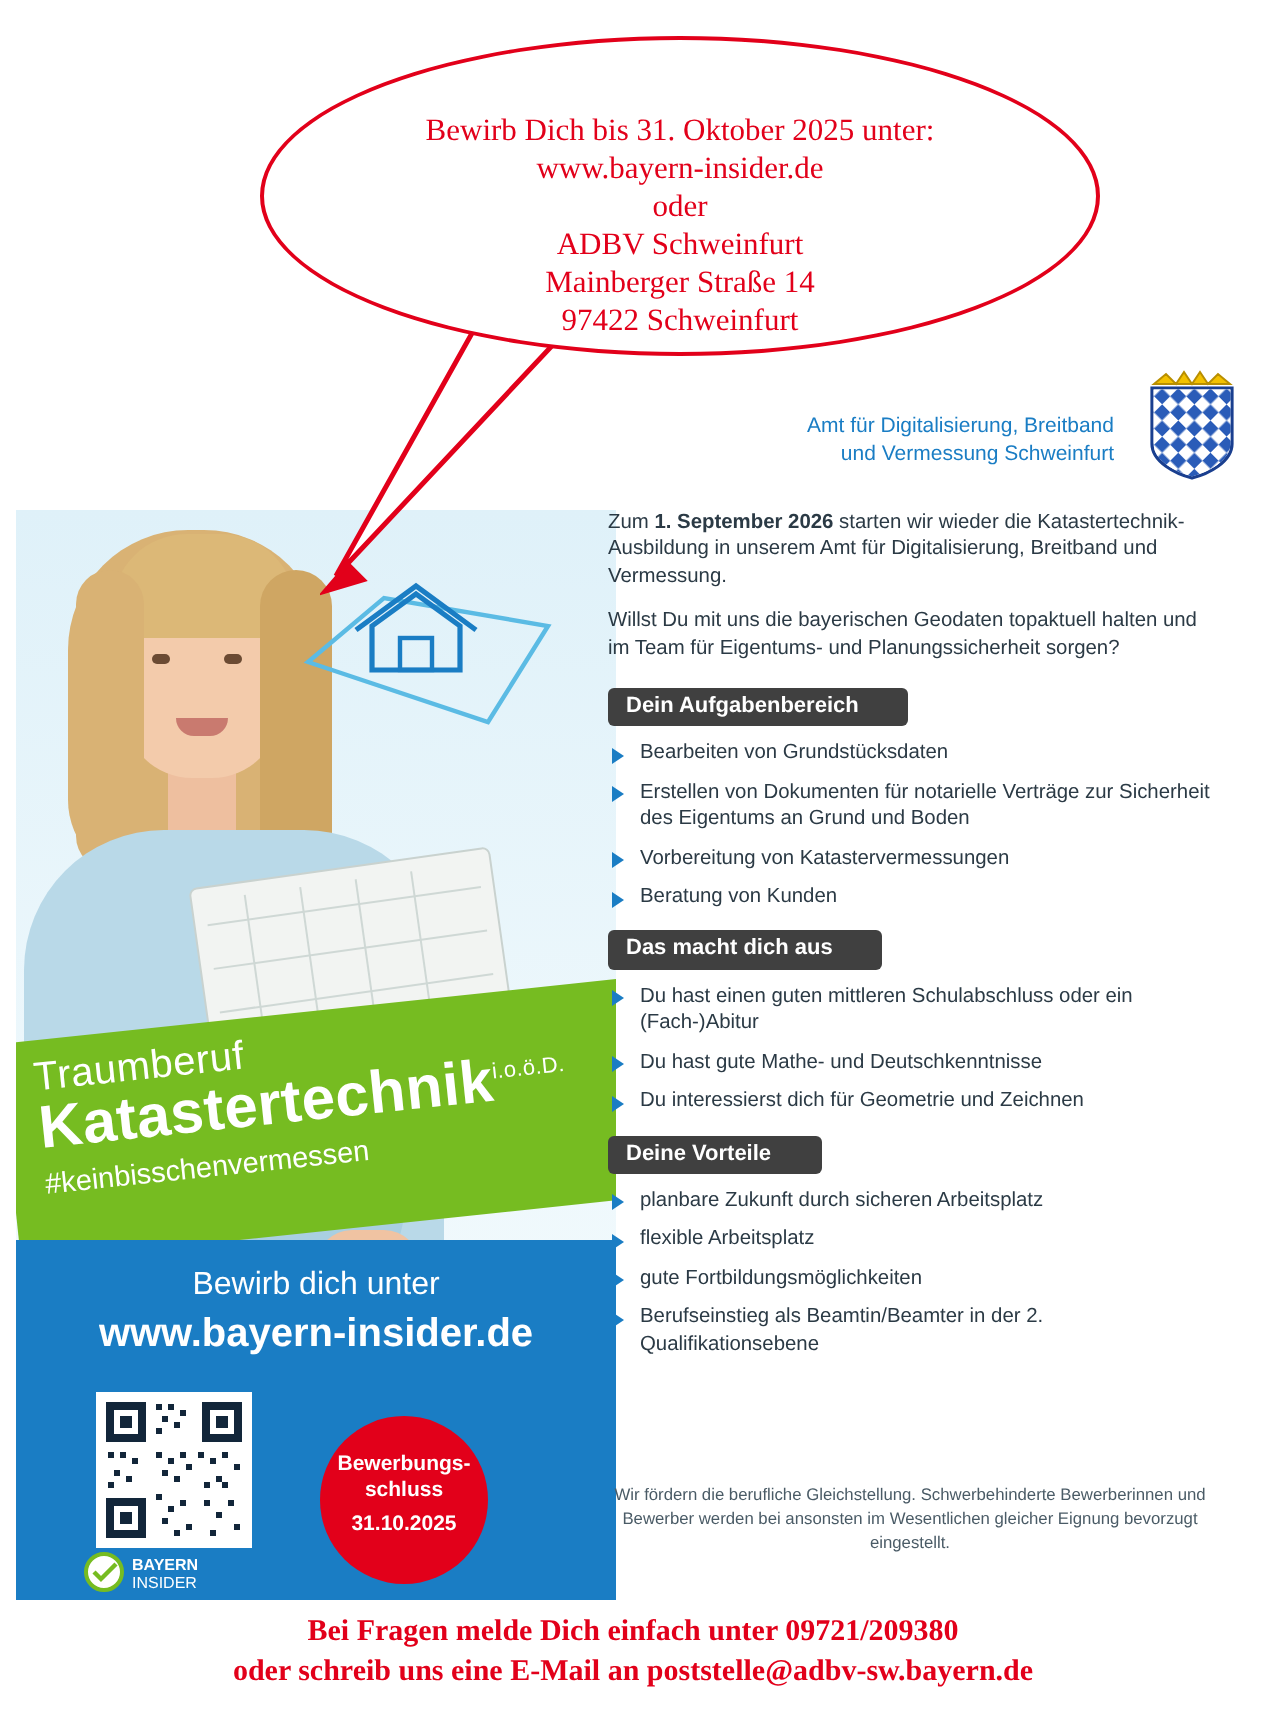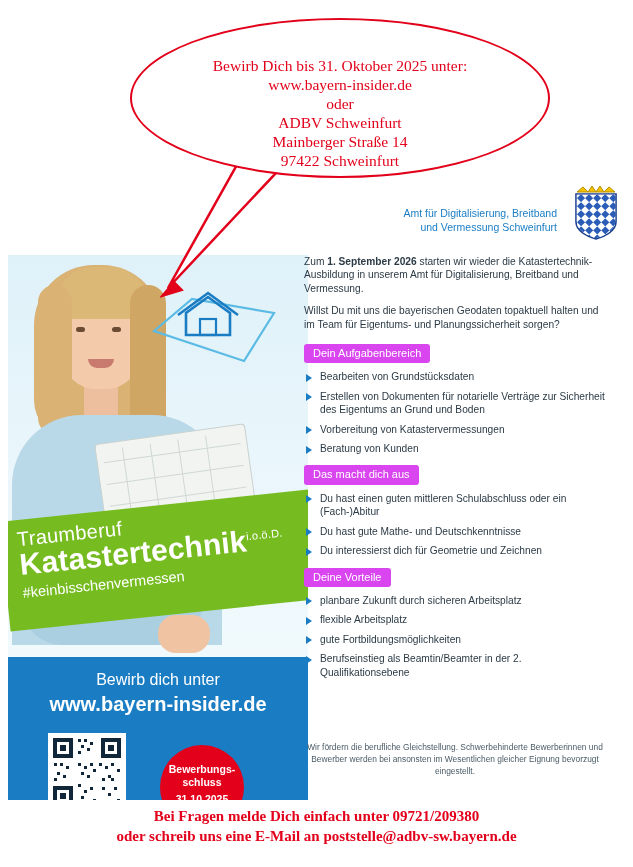--- a/index.html
+++ b/index.html
@@ -192,21 +192,20 @@
 
   
   #apply-block {
     position: absolute;
     left: 0px;
     top: 365px;
     width: 300px;
     height: 208px;
     background: #1a7dc4;
     color: #ffffff;
-    margin-top: 37px;
   }
   #apply-l1 {
     position: absolute; left: 0; top: 14px; width: 300px;
     text-align: center; font-size: 16px;
   }
   #apply-l2 {
     position: absolute; left: 0; top: 36px; width: 300px;
     text-align: center; font-size: 20px; font-weight: bold;
   }
   #qr {
@@ -238,25 +237,25 @@
     height: 545px;
     color: #2b3a45;
     font-size: 10.2px;
     line-height: 13.4px;
   }
   #poster-right p { margin: 0 0 9px 0; }
   #poster-right p.intro { color: #2b3a45; }
   .hl { font-weight: bold; }
   .section-title {
     display: inline-block;
-    background: #d946ef;
+    background: #404040;
     color: #ffffff;
     font-size: 11px;
-    font-weight: normal;
-    padding: 3px 9px 3px 9px;
+    font-weight: bold;
+    padding: 3px 25px 3px 9px;
     border-radius: 3px;
     margin: 4px 0 7px 0;
   }
   ul.bullets { list-style: none; margin: 0 0 4px 0; padding: 0; }
   ul.bullets li {
     position: relative;
     padding-left: 16px;
     margin-bottom: 6px;
     line-height: 13.4px;
   }

